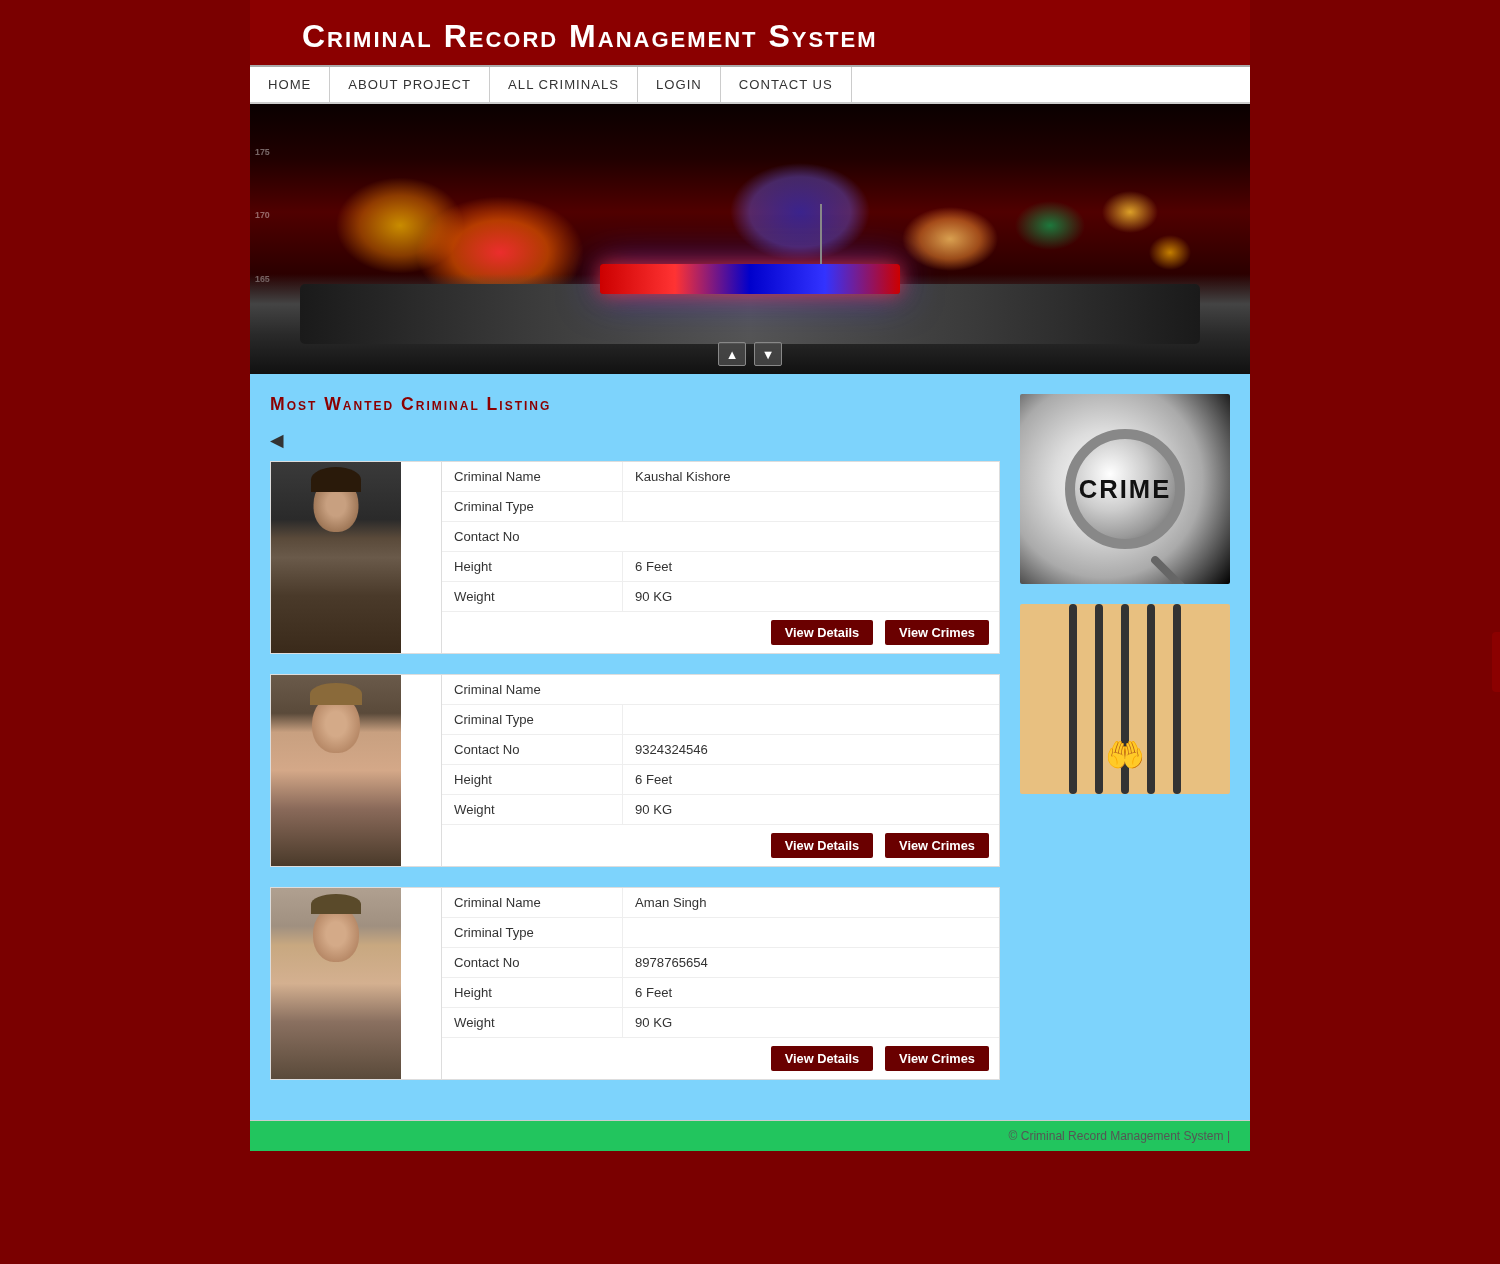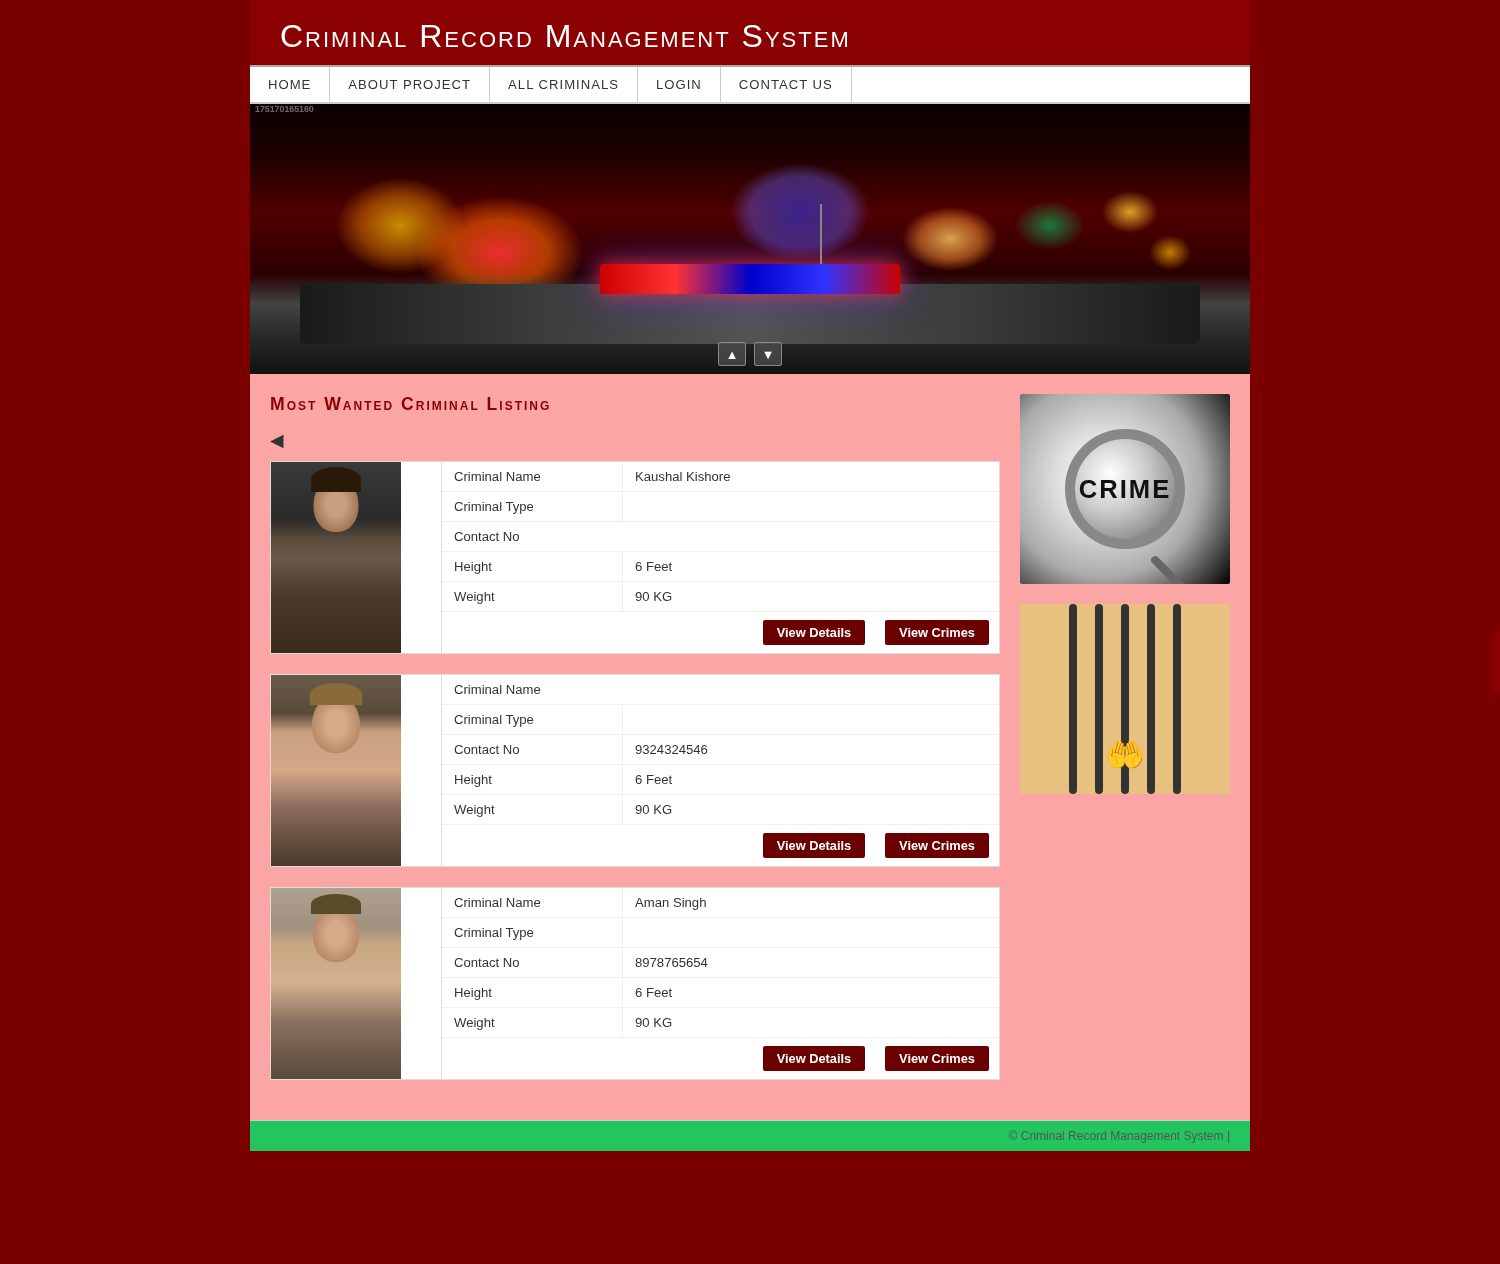--- a/index.html
+++ b/index.html
@@ -16,22 +16,23 @@
     
     .header {
       background-color: #8b0000;
       padding: 18px 30px 10px 30px;
       border-bottom: 2px solid #aaa;
     }
     .header-title {
       color: #fff;
       font-size: 2rem;
       font-variant: small-caps;
-      font-weight: normal;
+      font-weight: bold;
       letter-spacing: 2px;
+      margin-left: 22px;
     }
     
     .navbar {
       background-color: #fff;
       display: flex;
       flex-direction: row;
       border-bottom: 2px solid #ccc;
     }
     .nav-item {
       padding: 10px 18px;
@@ -104,25 +105,25 @@
       bottom: 110px;
       left: 57%;
       width: 2px;
       height: 60px;
       background: #888;
     }
     
     .height-marks {
       position: absolute;
       left: 5px;
-      top: 0;
+      top: 16px;
       bottom: 0;
       width: 30px;
       display: flex;
-      flex-direction: row;
+      flex-direction: column;
       justify-content: space-around;
       align-items: flex-start;
     }
     .height-mark {
       color: rgba(255,255,255,0.4);
       font-size: 0.55rem;
       font-weight: bold;
     }
     
     .carousel-controls {
@@ -141,21 +142,21 @@
       height: 24px;
       cursor: pointer;
       display: flex;
       align-items: center;
       justify-content: center;
       font-size: 0.8rem;
       border-radius: 2px;
     }
     
     .main-content {
-      background: #fca5a5;
+      background: #7dd3fc;
       display: flex;
       gap: 0;
       padding: 20px;
       justify-content: flex-end;
     }
     .listing-area {
       flex: 1;
       min-width: 0;
     }
     .listing-title {
@@ -297,21 +298,21 @@
     .info-value {
       flex: 1;
       padding: 7px 12px;
       font-size: 0.82rem;
       color: #333;
       border-left: 1px solid #eee;
     }
     .info-actions {
       padding: 8px 10px;
       display: flex;
-      gap: 20px;
+      gap: 12px;
       justify-content: flex-end;
     }
     .btn-dark-red {
       background-color: #6a0000;
       color: #fff;
       border: none;
       padding: 5px 14px;
       font-size: 0.8rem;
       cursor: pointer;
       border-radius: 2px;

